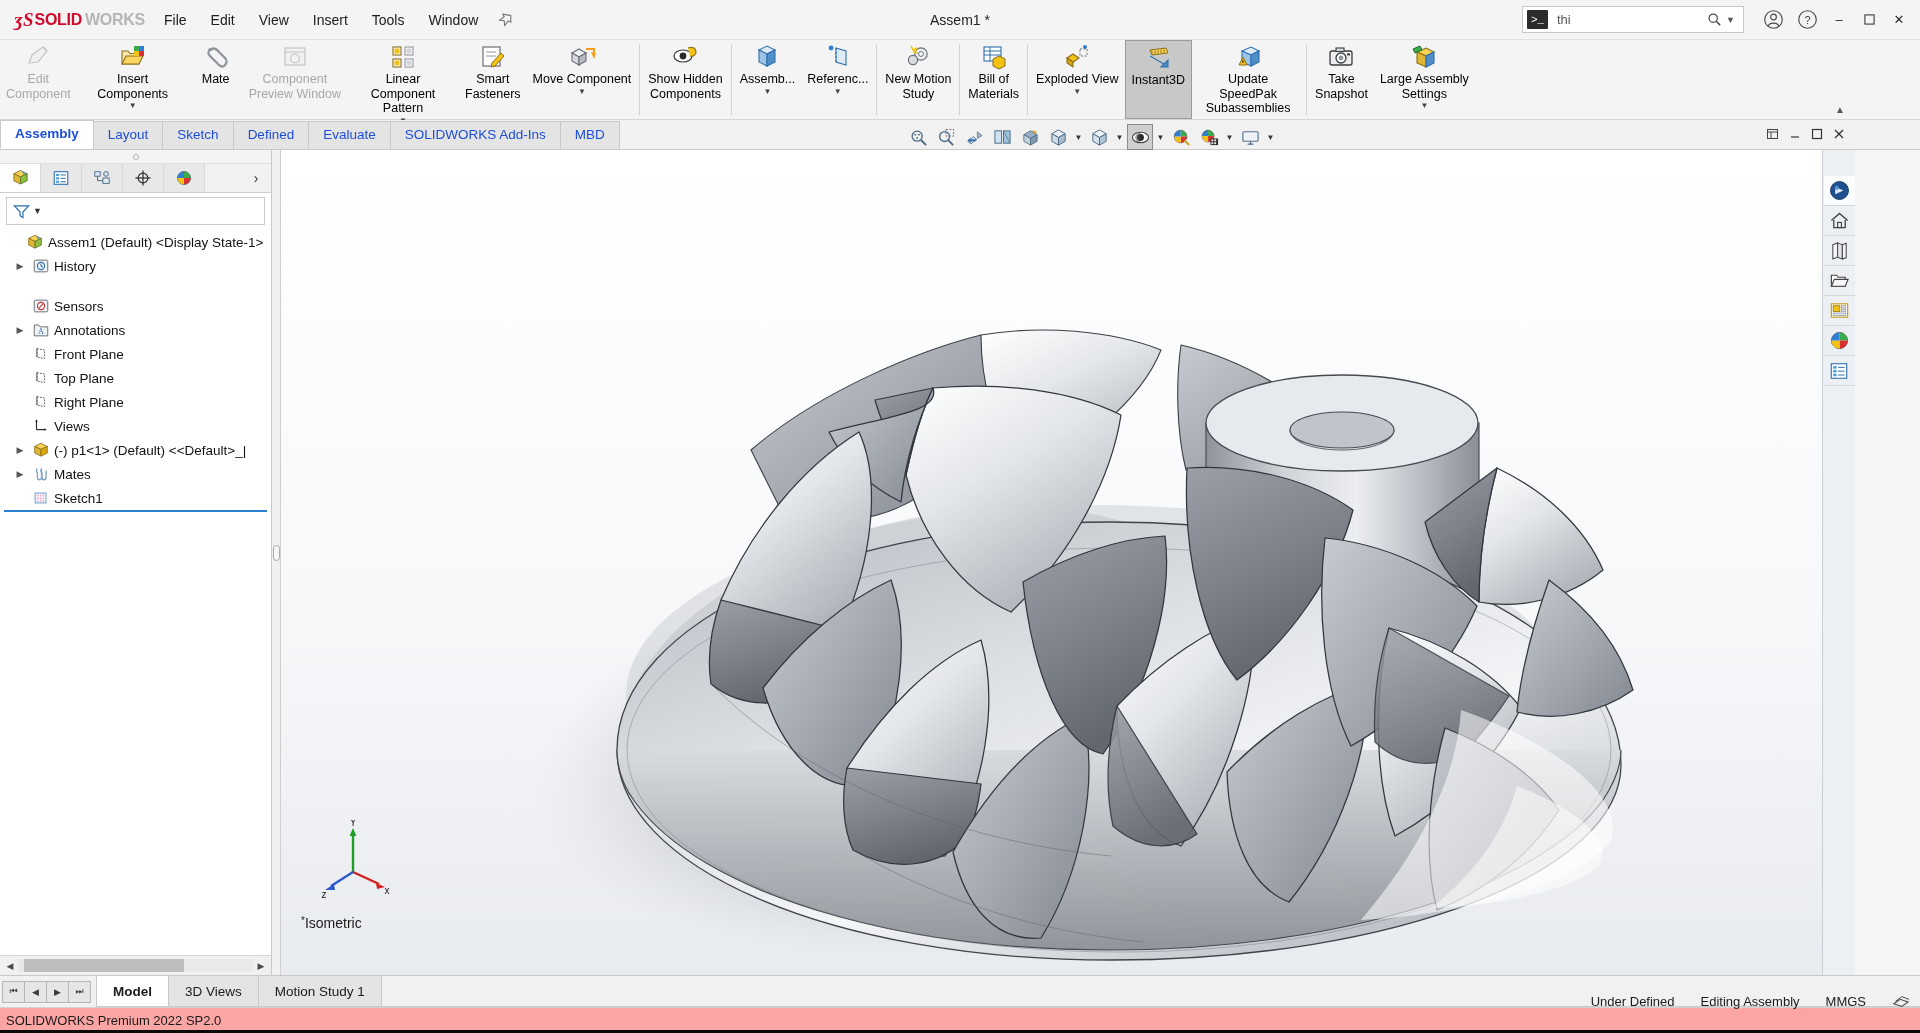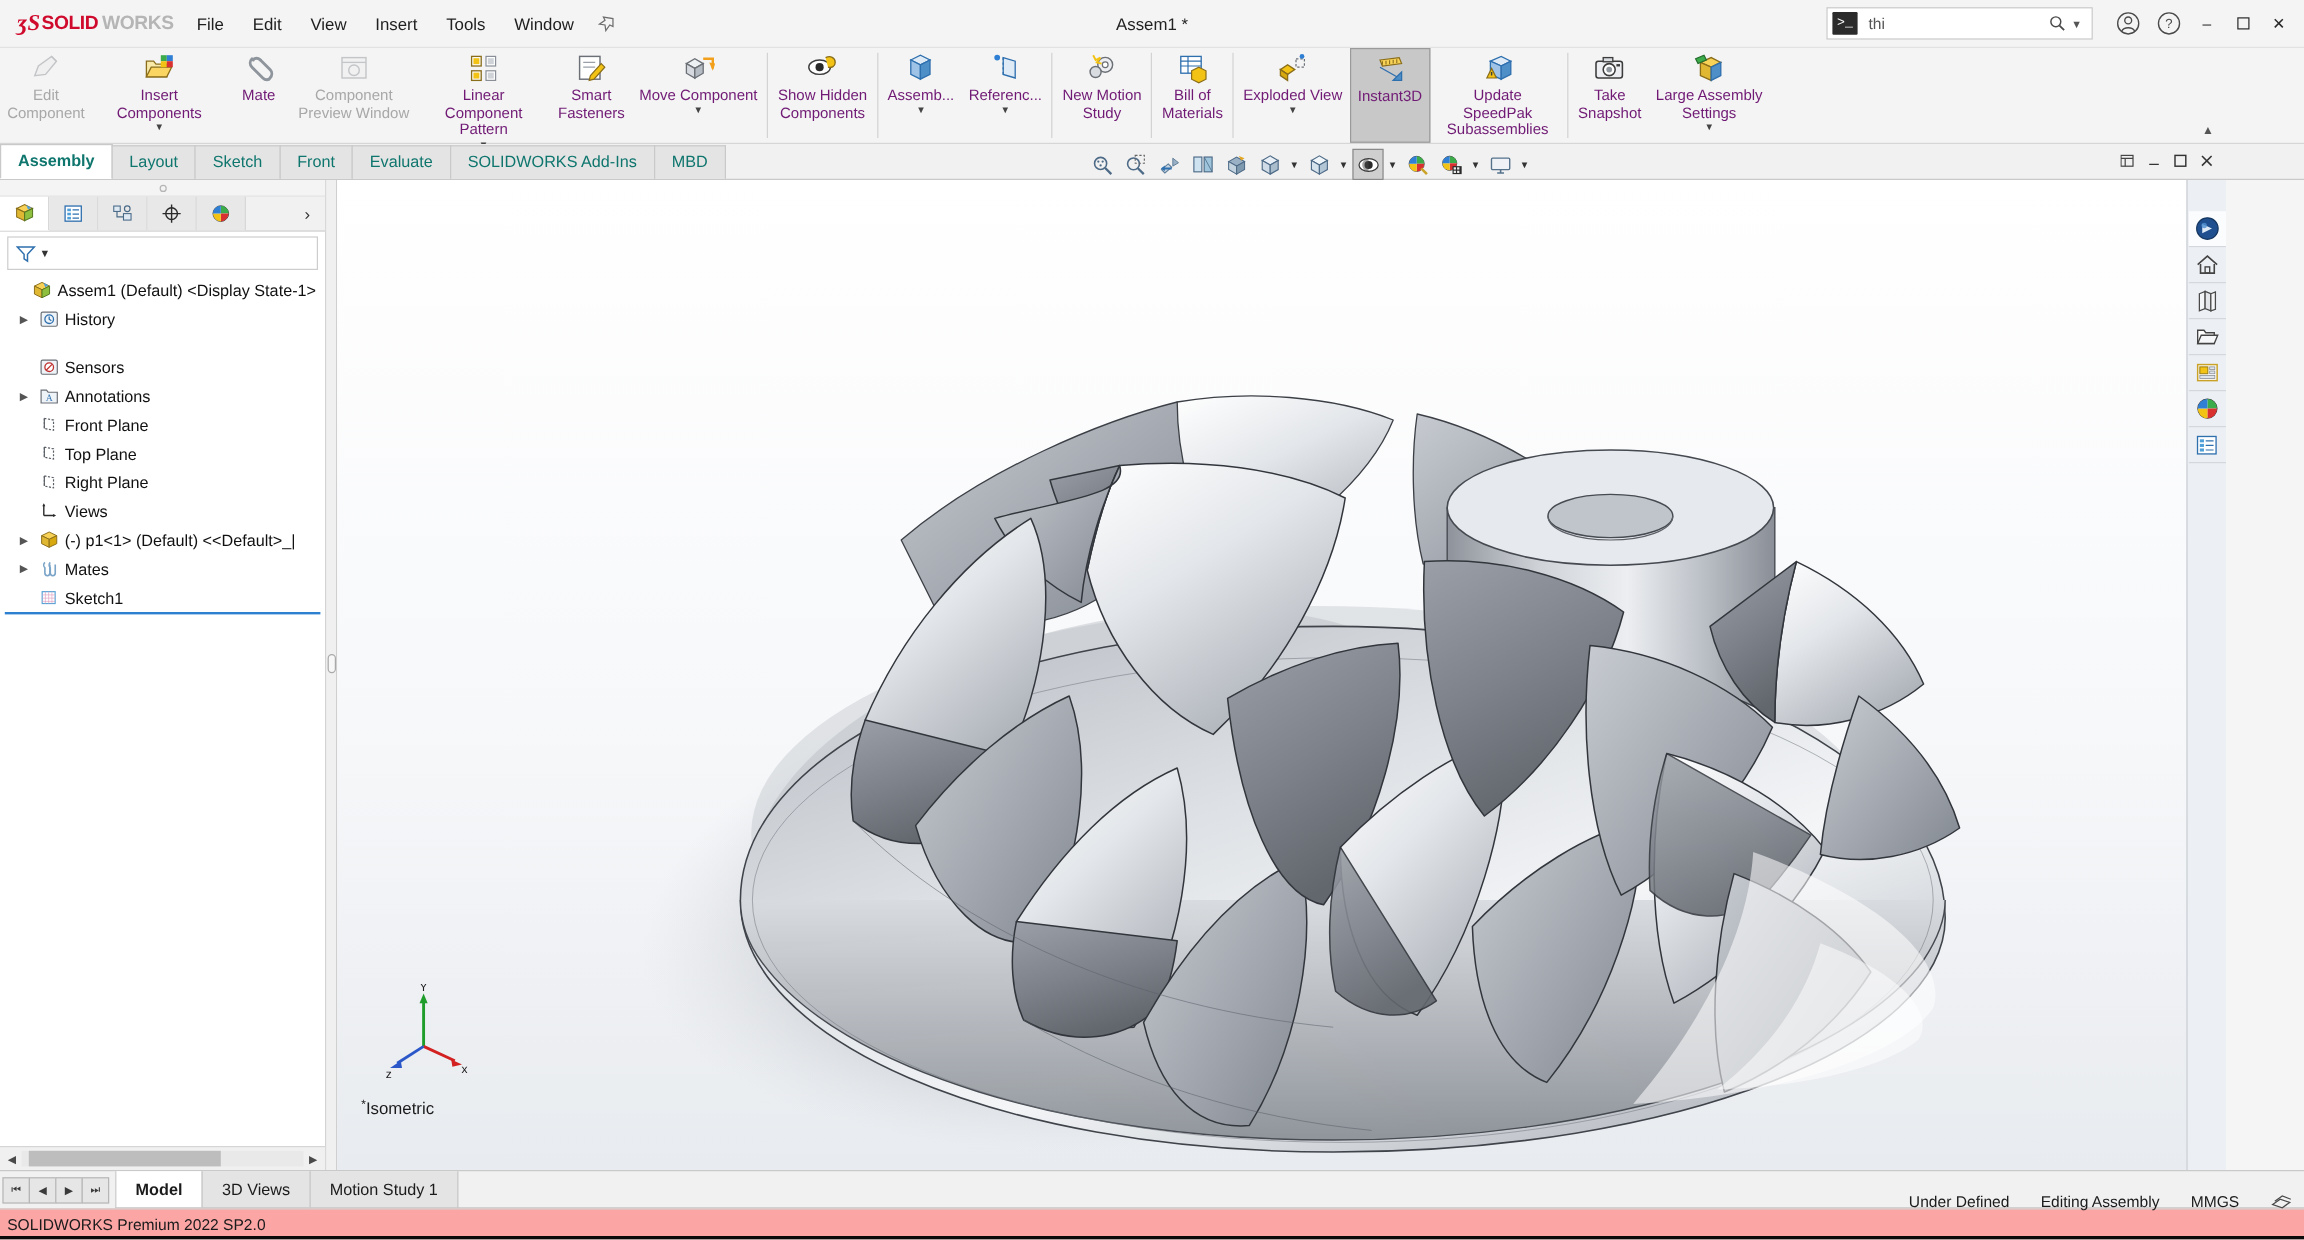--- a/index.html
+++ b/index.html
@@ -73,36 +73,36 @@
     display: flex; align-items: stretch;
   }
   .rb-item {
     display: flex; flex-direction: column; align-items: center;
     padding: 3px 6px 0 6px; min-width: 54px; position: relative;
     cursor: default; text-align: center;
   }
   .rb-item.active { background: #c8c8c8; border: 1px solid #9a9a9a; }
   .rb-ico { width: 28px; height: 28px; display:flex; align-items:center; justify-content:center; margin-bottom: 1px;}
   .rb-label {
-    font-size: 12.5px; line-height: 14.5px; color: #701a75; max-width: 100px;
+    font-size: 12.5px; line-height: 14.5px; color: #000000; max-width: 100px;
     white-space: pre-line;
   }
   .rb-item.disabled .rb-label { color: #a8a8a8; }
   .rb-item.disabled .rb-ico { opacity: .35; }
   .rb-caret { font-size: 8px; color: #444; line-height: 8px; margin-top: 1px; }
   .rb-sep { width: 1px; background: #d3d3d3; margin: 4px 2px; }
 
   
   .cmdtabs {
     position: absolute; left: 0; top: 120px; width: 1920px; height: 30px;
     background: #f1f1f1; border-bottom: 1px solid #c9c9c9;
     display: flex; align-items: flex-end;
   }
   .cmdtab {
-    padding: 5px 14px 6px 14px; font-size: 13.5px; color: #0f766e;
+    padding: 5px 14px 6px 14px; font-size: 13.5px; color: #1d4ed8;
     border: 1px solid #c9c9c9; border-bottom: none; background: #e4e4e4;
     margin-right: -1px; cursor: default; line-height: 16px;
   }
   .cmdtab.sel { background: #ffffff; font-weight: bold; border-bottom: 1px solid #fff; }
 
   
   .hud {
     position: absolute; left: 905px; top: 124px; display: flex; align-items: center; gap: 2px;
     z-index: 5;
   }
@@ -500,21 +500,21 @@
         <div class="rb-label">Large Assembly
 Settings</div>
         <div class="rb-caret">▼</div>
       </div>
     </div>
 
   <div class="cmdtabs" id="cmdtabs-root">
       <div class="cmdtab sel">Assembly</div>
       <div class="cmdtab">Layout</div>
       <div class="cmdtab">Sketch</div>
-      <div class="cmdtab">Front</div>
+      <div class="cmdtab">Defined</div>
       <div class="cmdtab">Evaluate</div>
       <div class="cmdtab">SOLIDWORKS Add-Ins</div>
       <div class="cmdtab">MBD</div>
     </div>
 
   <div class="hud">
     <div class="hud-btn">
       <svg width="19" height="19" viewBox="0 0 20 20">
           <circle cx="8.6" cy="8.6" r="5.3" fill="none" stroke="#4d6a86" stroke-width="1.4"></circle>
           <line x1="12.6" y1="12.6" x2="18" y2="18" stroke="#4d6a86" stroke-width="2"></line>

